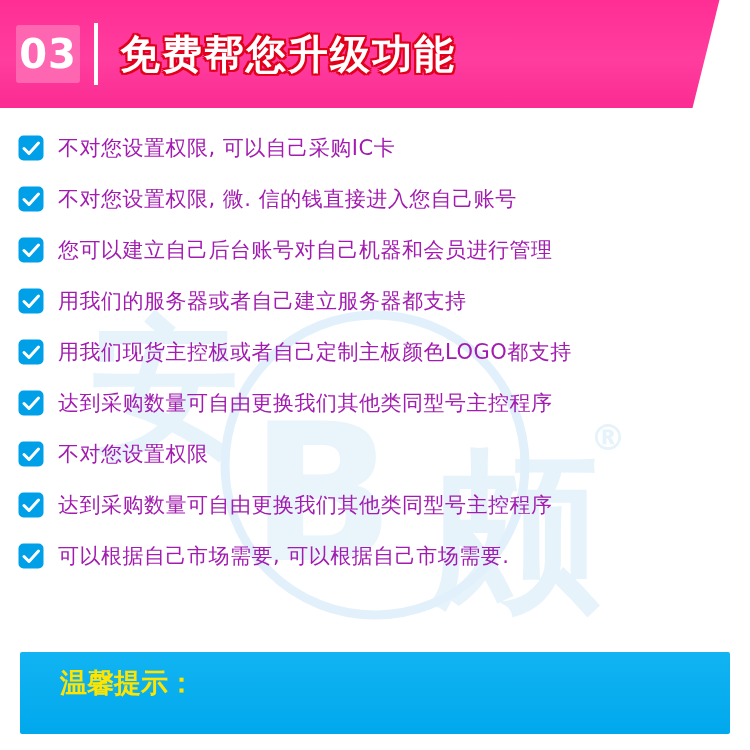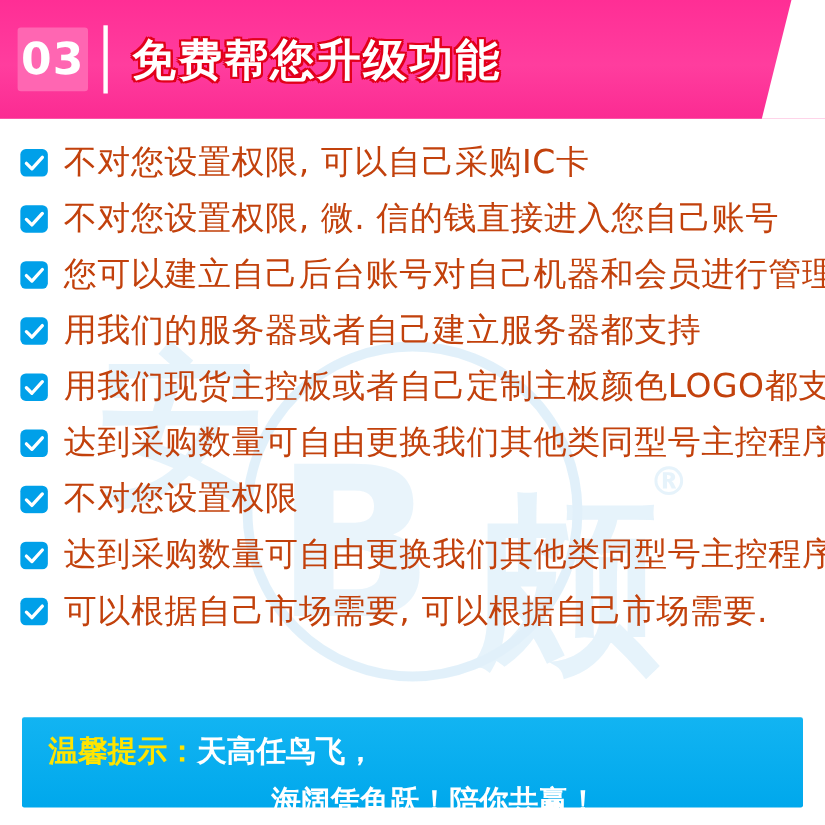--- a/index.html
+++ b/index.html
@@ -105,40 +105,40 @@
     min-height: 40px;
   }
   .check {
     flex: none;
     width: 26px;
     height: 26px;
     margin-top: 7px;
     margin-right: 14px;
   }
   .item-text {
-    font-size: 30px;
+    font-size: 21px;
     line-height: 40px;
-    color: #c2410c;
+    color: #a21caf;
     font-family: "DejaVu Sans", "Liberation Sans", sans-serif;
     letter-spacing: 0.5px;
     white-space: nowrap;
   }
 
   
   .footer {
     position: absolute;
     z-index: 3;
     left: 20px;
     bottom: 16px;
     width: 710px;
     height: 82px;
     background: #00b0f0;
     background: linear-gradient(180deg, #12b4f2 0%, #00a8ec 100%);
     border-radius: 2px;
-    padding: 6px 0 0 0;
+    padding: 6px 0 0 16px;
     box-sizing: border-box;
   }
   .footer-line1 {
     display: flex;
     align-items: baseline;
     padding-left: 24px;
     margin-top: 7px;
   }
   .footer-tip {
     color: #ffe400;
@@ -263,20 +263,16 @@
         <path d="M6 13.5 L11 18.5 L20.5 8" fill="none" stroke="#ffffff" stroke-width="3" stroke-linecap="round" stroke-linejoin="round"></path>
       </svg>
       <div class="item-text">可以根据自己市场需要, 可以根据自己市场需要.</div>
     </div>
 
   </div>
 
   <div class="footer">
     <div class="footer-line1">
       <span class="footer-tip">温馨提示：</span>
-      <span class="footer-text1">天高任鸟飞，</span>
-    </div>
-    <div class="footer-line2">
-      <span class="footer-text2">海阔凭鱼跃！陪你共赢！</span>
     </div>
   </div>
 
 </div>
 
 </body></html>

